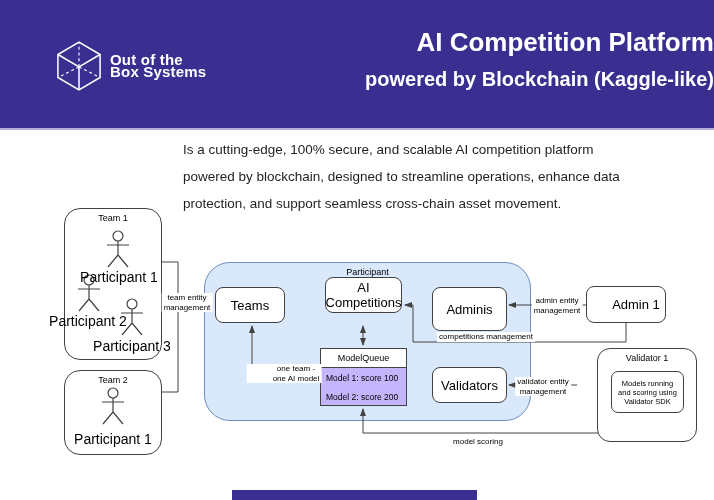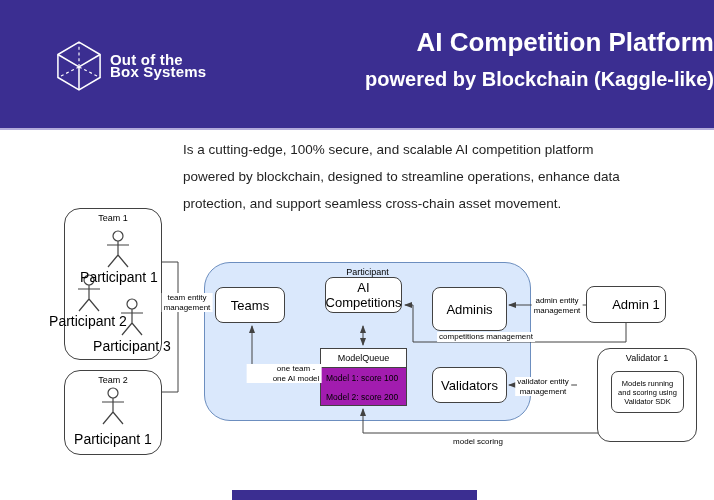--- a/index.html
+++ b/index.html
@@ -51,21 +51,21 @@
   }
   .edge-label{
     position:absolute;z-index:4;transform:translateX(-50%);
     font-size:8px;line-height:9.5px;color:#000;text-align:center;
     background:#ffffff;padding:0 2px;white-space:pre-line;
   }
   .edge-label.no-bg{background:transparent;}
   
   .mq{
     position:absolute;left:320px;top:348px;width:87px;height:58px;z-index:3;
-    border:1px solid #424242;background:#a21caf;box-sizing:border-box;
+    border:1px solid #424242;background:#c4b5fd;box-sizing:border-box;
     font-size:8.5px;color:#000;
   }
   .mq-header{
     height:18px;background:#ffffff;border-bottom:1px solid #424242;
     display:flex;align-items:center;justify-content:center;font-size:9px;
   }
   .mq-row{height:19px;display:flex;align-items:center;padding-left:5px;}
   
   .validator1{
     position:absolute;left:577px;top:348px;width:100px;height:94px;z-index:3;

